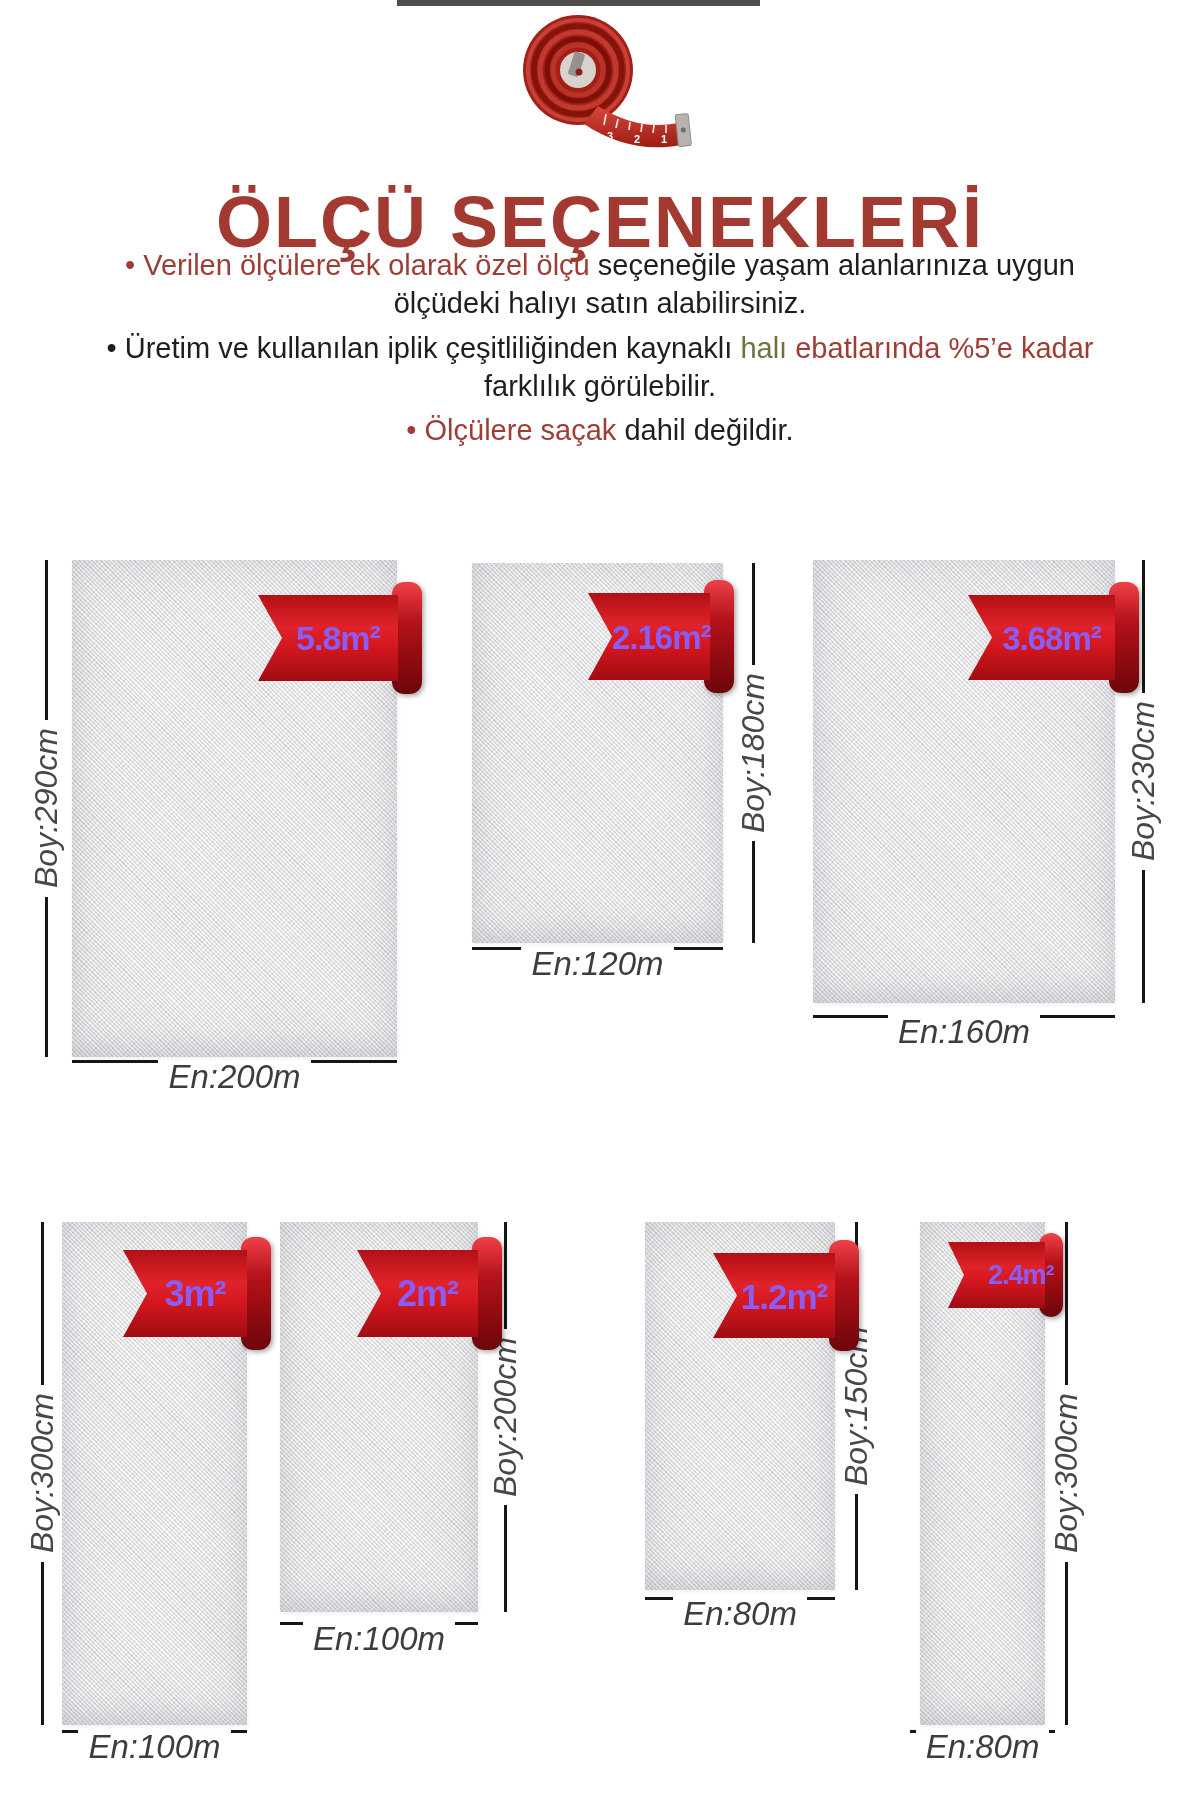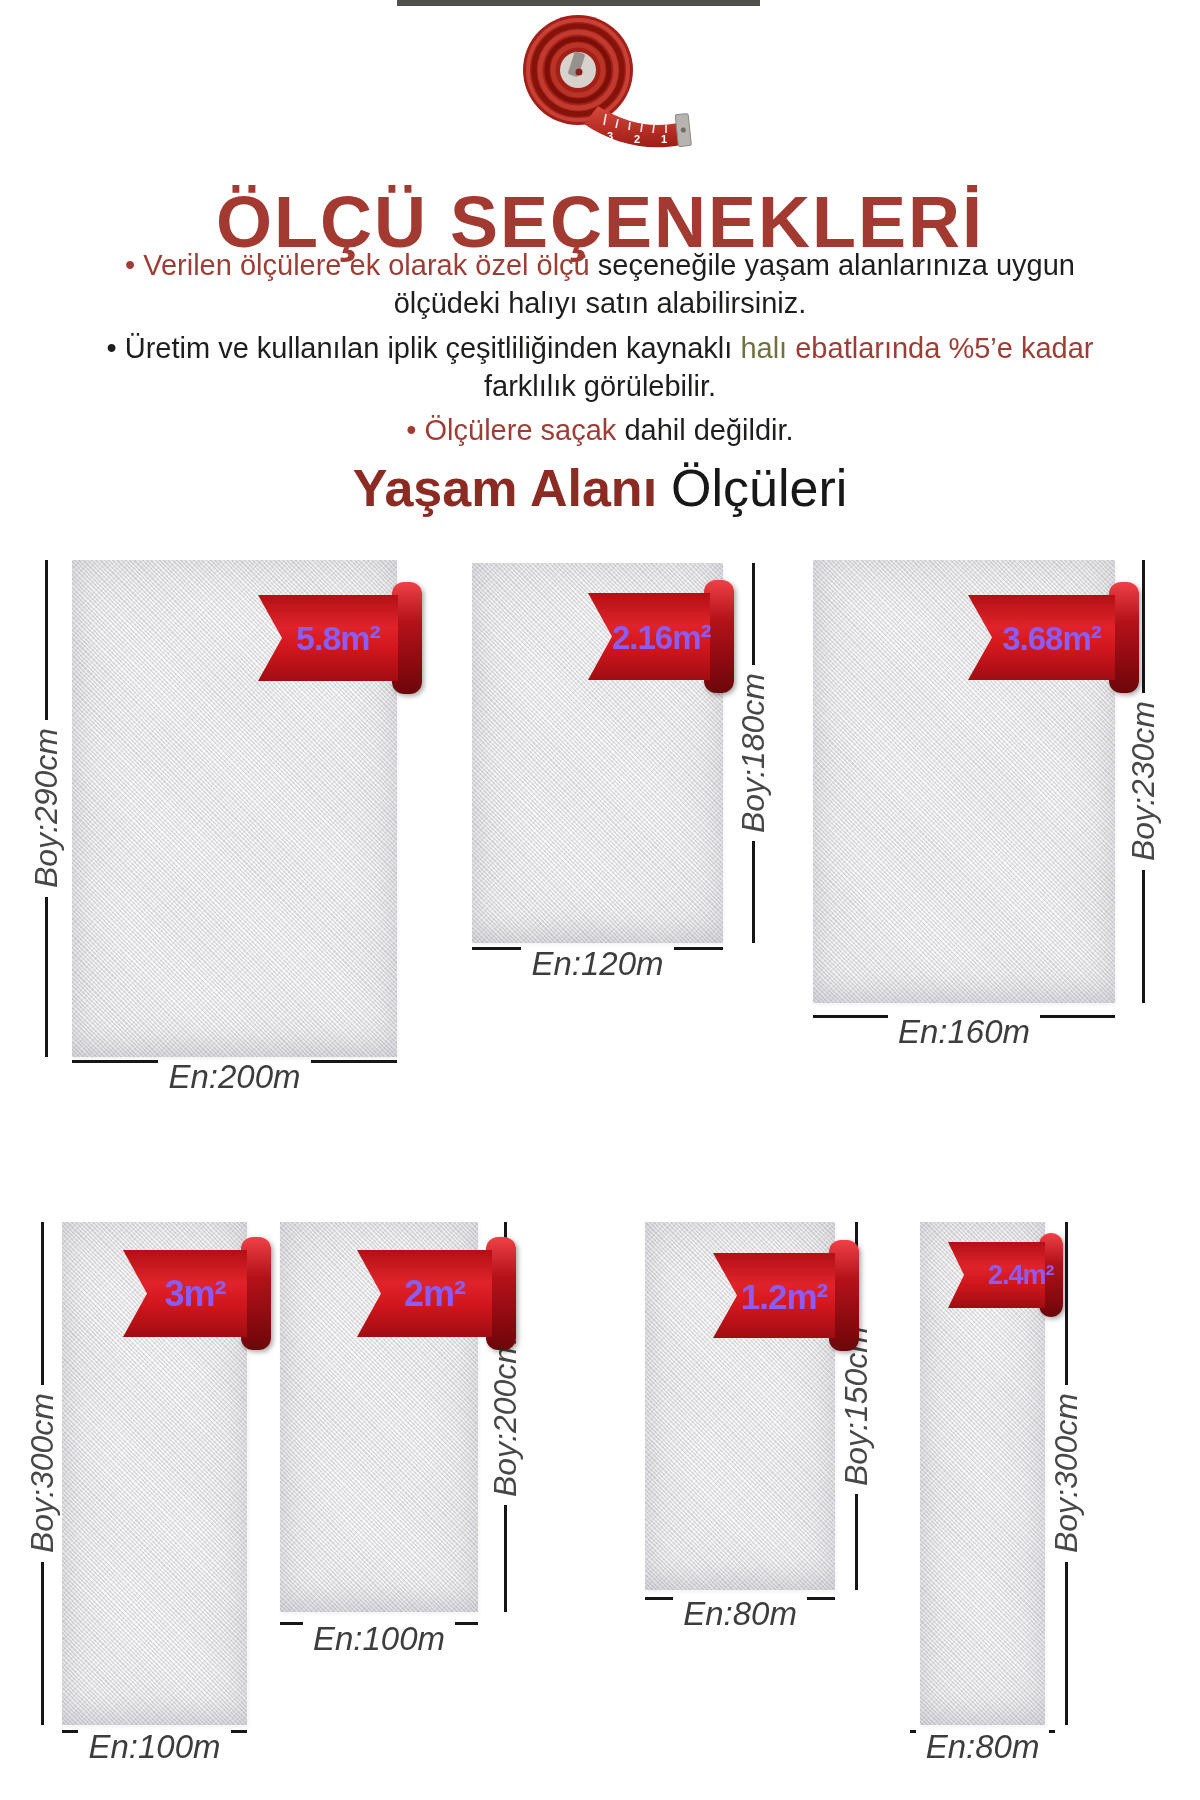--- a/index.html
+++ b/index.html
@@ -99,23 +99,20 @@
   </svg>
 
   <h1 class="abs main-title">ÖLÇÜ SEÇENEKLERİ</h1>
 
   <div class="abs notes">
     <p><span class="c-accent">• Verilen ölçülere ek olarak özel ölçü </span><span class="c-dark">seçeneğile yaşam alanlarınıza uygun ölçüdeki halıyı satın alabilirsiniz.</span></p>
     <p><span class="c-dark">• Üretim ve kullanılan iplik çeşitliliğinden kaynaklı </span><span class="c-olive">halı</span><span class="c-accent"> ebatlarında %5’e kadar</span><span class="c-dark"> farklılık görülebilir.</span></p>
     <p><span class="c-accent">• Ölçülere saçak</span><span class="c-dark"> dahil değildir.</span></p>
   </div>
 
-  <h2 class="abs sec-title" style="top:462px">
-    <span class="sec-accent">Yaşam Alanı</span><span class="sec-rest">Ölçüleri</span>
-  </h2>
 
   <div>
     <div class="abs carpet" style="left:72px;top:560px;width:325px;height:497px"></div>
     <div class="abs ribbon" style="left:258px;top:595px;width:140px;height:86px;font-size:34px">
       <div class="curl"></div>
       <div class="band"></div>
       <span class="area">5.8m²</span>
     </div>
     <div class="abs vdim" style="left:20px;top:560px;width:52px;height:497px">
       <span class="seg"></span>
@@ -182,21 +179,21 @@
     </div>
     <div class="abs hdim" style="left:62px;top:1730px;width:185px;height:36px">
       <span class="seg"></span>
       <span class="hlabel">En:100m</span>
       <span class="seg"></span>
     </div>
   </div>
 
   <div>
     <div class="abs carpet" style="left:280px;top:1222px;width:198px;height:390px"></div>
-    <div class="abs ribbon" style="left:357px;top:1250px;width:135px;height:87px;font-size:36px">
+    <div class="abs ribbon" style="left:357px;top:1250px;width:121px;height:87px;font-size:36px">
       <div class="curl"></div>
       <div class="band"></div>
       <span class="area">2m²</span>
     </div>
     <div class="abs vdim" style="left:479px;top:1222px;width:52px;height:390px">
       <span class="seg"></span>
       <span class="vlabel">Boy:200cm</span>
       <span class="seg"></span>
     </div>
     <div class="abs hdim" style="left:280px;top:1622px;width:198px;height:36px">

